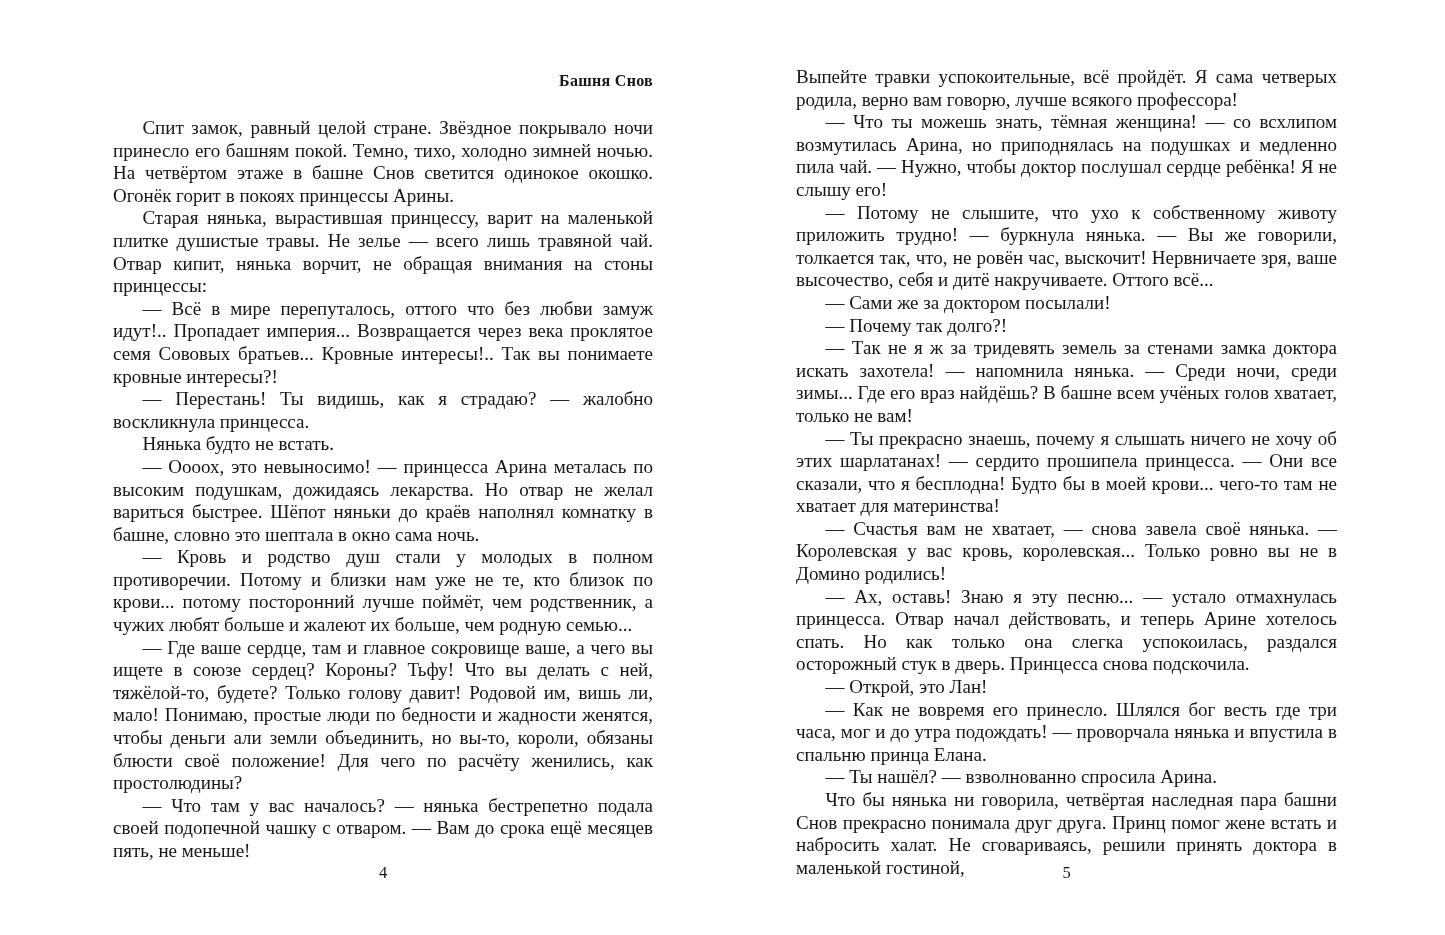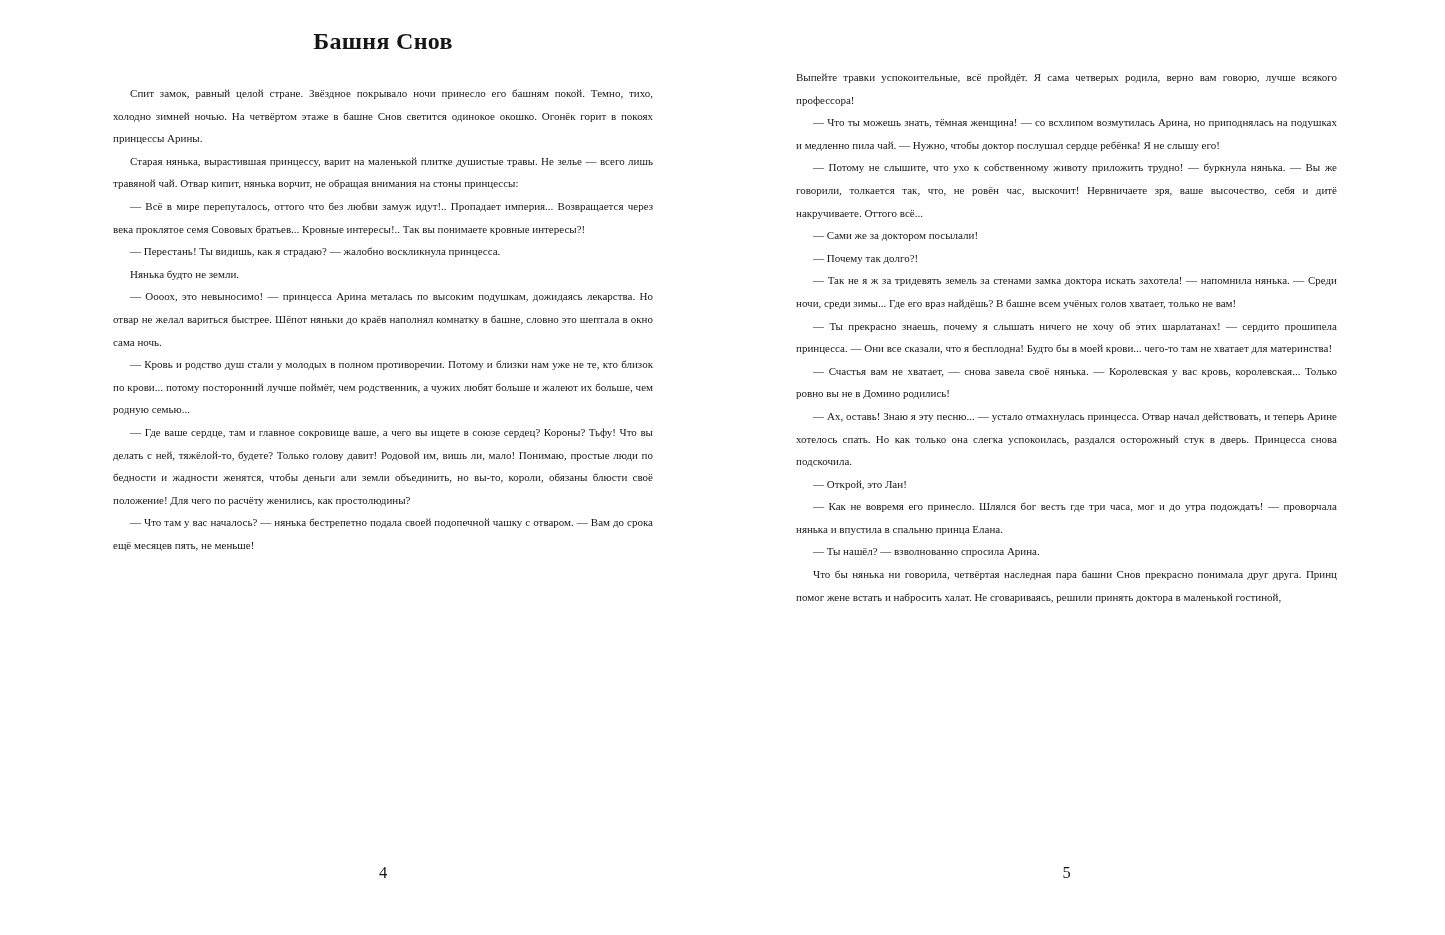--- a/index.html
+++ b/index.html
@@ -17,31 +17,31 @@
   }
   .page {
     position: absolute;
     top: 0;
     height: 935px;
   }
   .page-left  { left: 113px; width: 540px; }
   .page-right { left: 796px; width: 541px; }
   .title {
     font-weight: bold;
-    font-size: 24px;
-    text-align: center;
-    margin: 28px 0 27px 0;
+    font-size: 16px;
+    text-align: right;
+    margin: 72px 0 27px 0;
     letter-spacing: 0.3px;
   }
   .page-right .content {
     padding-top: 66px;
   }
   .para {
     margin: 0;
-    font-size: 11px;
+    font-size: 19px;
     line-height: 22.6px;
     text-align: justify;
     hyphens: auto;
     -webkit-hyphens: auto;
   }
   .para.indent {
     text-indent: 1.55em;
   }
   .page-number {
     position: absolute;
@@ -55,21 +55,21 @@
 </head>
 <body>
 
 <div class="page page-left">
   <h1 class="title">Башня Снов</h1>
   <div class="content">
       <p class="para indent">Спит замок, равный целой стране. Звёздное покрывало ночи принесло его башням покой. Темно, тихо, холодно зимней ночью. На четвёртом этаже в башне Снов светится одинокое окошко. Огонёк горит в покоях принцессы Арины.</p>
       <p class="para indent">Старая нянька, вырастившая принцессу, варит на маленькой плитке душистые травы. Не зелье — всего лишь травяной чай. Отвар кипит, нянька ворчит, не обращая внимания на стоны принцессы:</p>
       <p class="para indent">— Всё в мире перепуталось, оттого что без любви замуж идут!.. Пропадает империя... Возвращается через века проклятое семя Сововых братьев... Кровные интересы!.. Так вы понимаете кровные интересы?!</p>
       <p class="para indent">— Перестань! Ты видишь, как я страдаю? — жалобно воскликнула принцесса.</p>
-      <p class="para indent">Нянька будто не земли.</p>
+      <p class="para indent">Нянька будто не встать.</p>
       <p class="para indent">— Оооох, это невыносимо! — принцесса Арина металась по высоким подушкам, дожидаясь лекарства. Но отвар не желал вариться быстрее. Шёпот няньки до краёв наполнял комнатку в башне, словно это шептала в окно сама ночь.</p>
       <p class="para indent">— Кровь и родство душ стали у молодых в полном противоречии. Потому и близки нам уже не те, кто близок по крови... потому посторонний лучше поймёт, чем родственник, а чужих любят больше и жалеют их больше, чем родную семью...</p>
       <p class="para indent">— Где ваше сердце, там и главное сокровище ваше, а чего вы ищете в союзе сердец? Короны? Тьфу! Что вы делать с ней, тяжёлой-то, будете? Только голову давит! Родовой им, вишь ли, мало! Понимаю, простые люди по бедности и жадности женятся, чтобы деньги али земли объединить, но вы-то, короли, обязаны блюсти своё положение! Для чего по расчёту женились, как простолюдины?</p>
       <p class="para indent">— Что там у вас началось? — нянька бестрепетно подала своей подопечной чашку с отваром. — Вам до срока ещё месяцев пять, не меньше!</p>
     </div>
   <div class="page-number">4</div>
 </div>
 
 <div class="page page-right">
   <div class="content">

